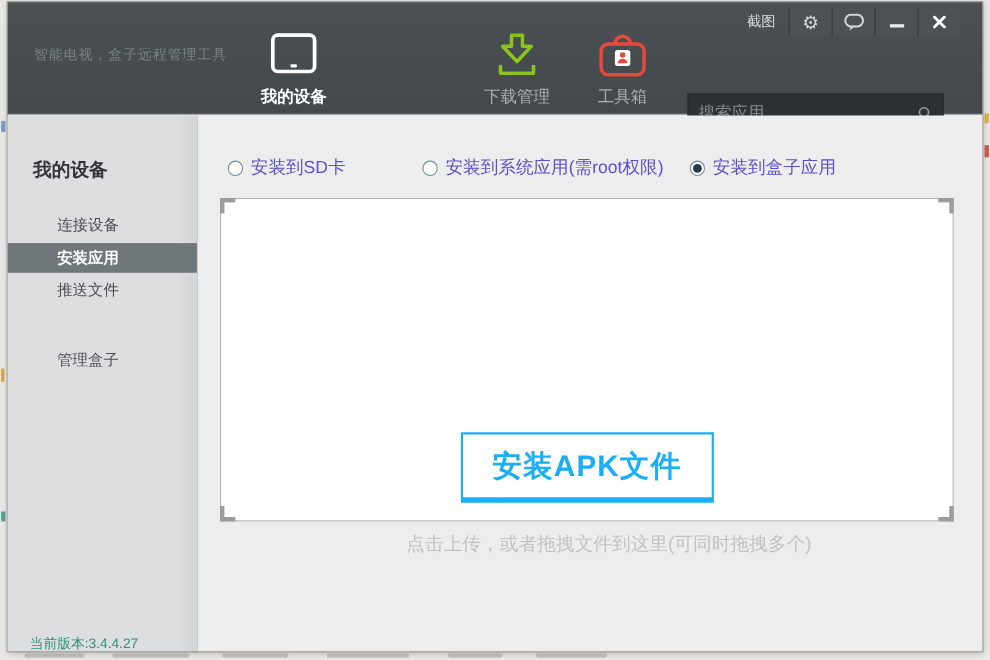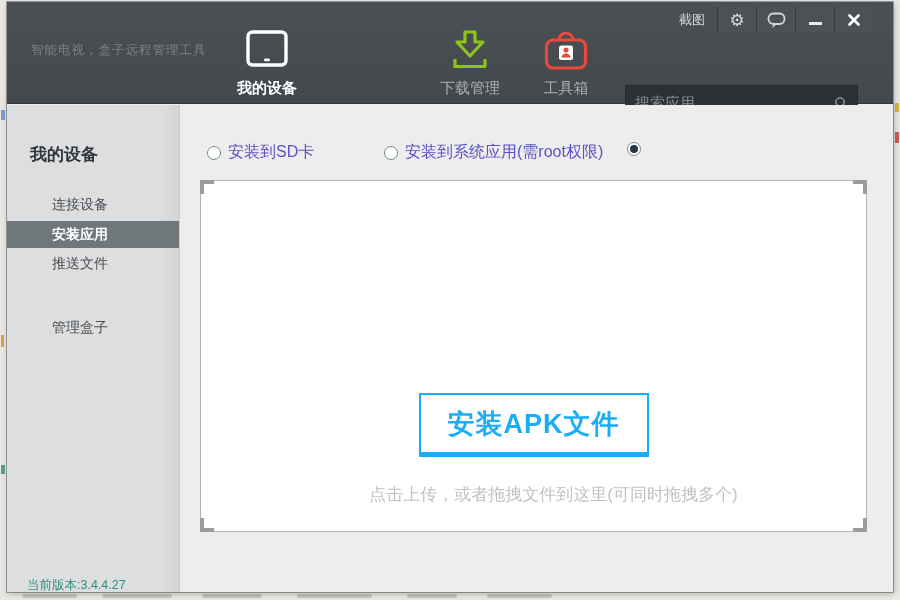--- a/index.html
+++ b/index.html
@@ -80,21 +80,21 @@
     width:14px; height:14px; border:1px solid #7a8a94; border-radius:50%;
     background:#fff; margin-right:7px; position:relative; flex:none;
   }
   .radio.checked::after {
     content:""; position:absolute; left:2px; top:2px; width:8px; height:8px;
     border-radius:50%; background:#23384b;
   }
   .radio-label { font-size:16px; color:#5b51c4; }
 
   .dropzone {
-    position:absolute; left:20px; top:75px; width:667px; height:352px;
+    position:absolute; left:20px; top:75px; width:667px; height:294px;
     background:#ffffff; border:1px solid #b3b3b3;
   }
   .corner { position:absolute; width:14px; height:14px; }
   .corner.tl { left:-1px; top:-1px;  border-left:4px solid #9c9c9c; border-top:4px solid #9c9c9c; }
   .corner.tr { right:-1px; top:-1px; border-right:4px solid #9c9c9c; border-top:4px solid #9c9c9c; }
   .corner.bl { left:-1px; bottom:-1px; border-left:4px solid #9c9c9c; border-bottom:4px solid #9c9c9c; }
   .corner.br { right:-1px; bottom:-1px; border-right:4px solid #9c9c9c; border-bottom:4px solid #9c9c9c; }
 
   .apk-btn {
     position:absolute; left:50%; transform:translateX(-50%); top:212px;
@@ -211,20 +211,21 @@
       <div class="radio-group rg-2">
         <span class="radio"></span>
         <span class="radio-label">安装到系统应用(需root权限)</span>
       </div>
       <div class="radio-group rg-1">
         <span class="radio"></span>
         <span class="radio-label">安装到SD卡</span>
       </div>
       <div class="radio-group rg-3">
         <span class="radio checked"></span>
+        <span class="radio-label">安装到盒子应用</span>
       </div>
 
       <div class="dropzone">
         <div class="corner tl"></div>
         <div class="corner tr"></div>
         <div class="corner bl"></div>
         <div class="corner br"></div>
         <button class="apk-btn">安装APK文件</button>
         <div class="hint">点击上传，或者拖拽文件到这里(可同时拖拽多个)</div>
       </div>

